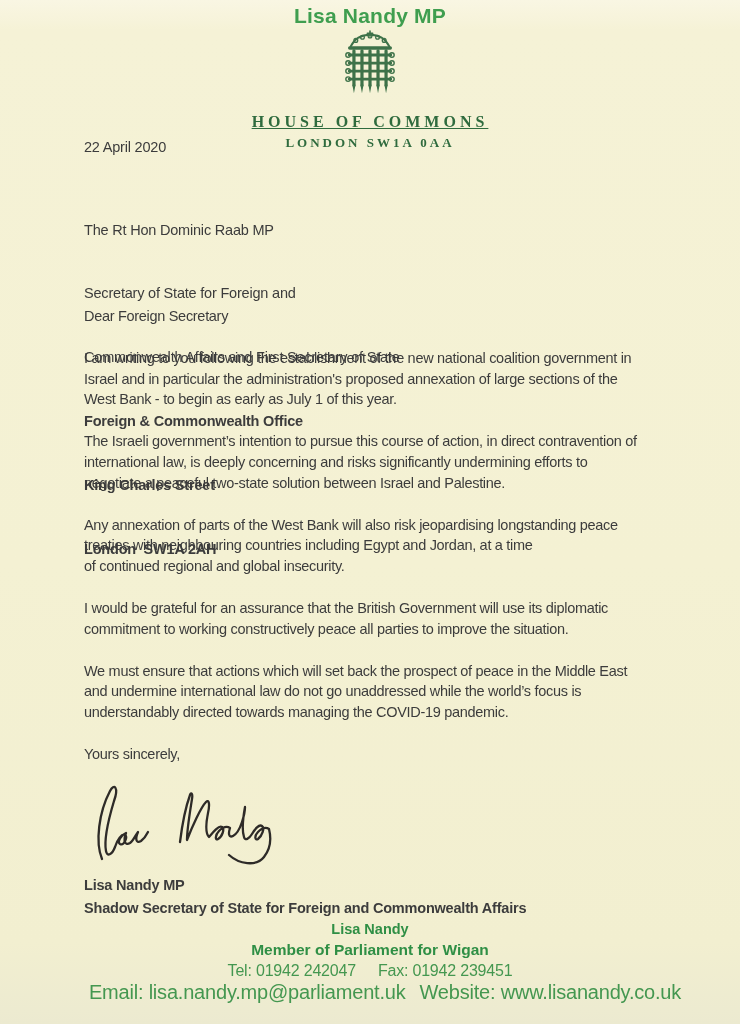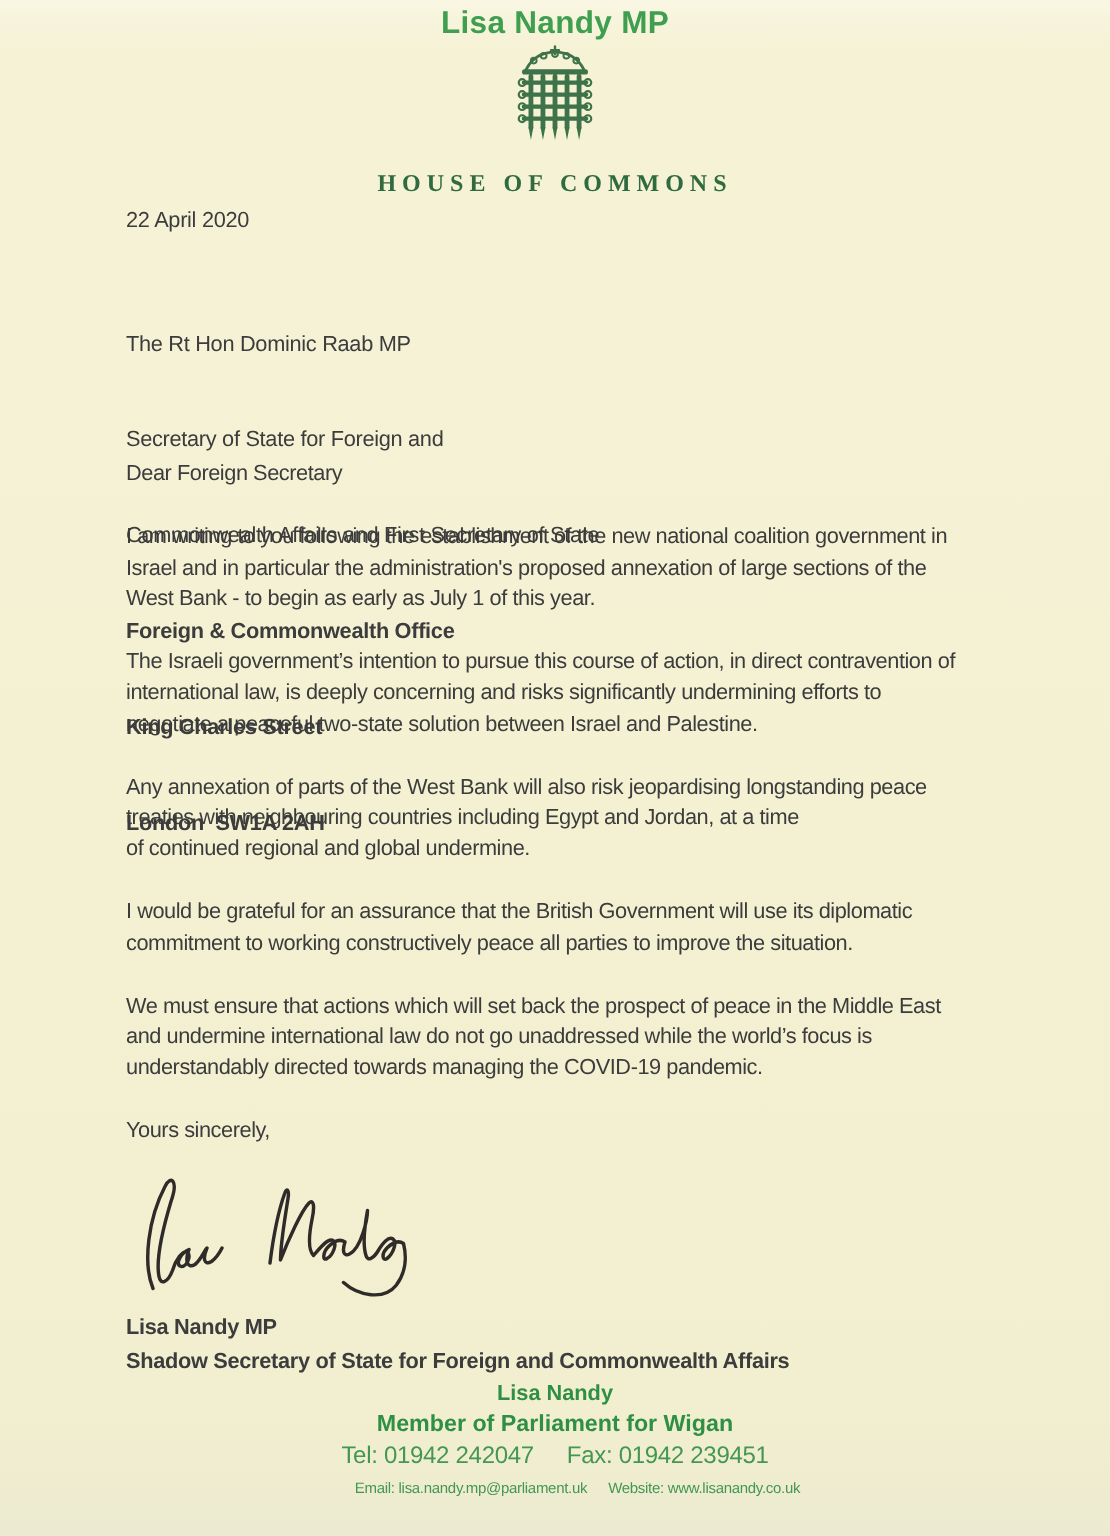--- a/index.html
+++ b/index.html
@@ -20,20 +20,21 @@
     color:#3f9e4f;
     letter-spacing:.2px;
   }
   .crest{margin-top:2px;}
   .hoc-name{
     margin-top:11px;
     font-family:"Liberation Serif","DejaVu Serif",serif;
     font-size:16px;font-weight:600;
     letter-spacing:4px;
     color:#2f6b3e;
+    text-decoration:underline;
   }
   .hoc-addr{
     margin-top:4px;
     font-family:"Liberation Serif","DejaVu Serif",serif;
     font-size:13px;font-weight:700;
     letter-spacing:3px;
     color:#2f6b3e;
   }
   
   .date{
@@ -57,21 +58,21 @@
   .signoff{
     position:absolute;left:84px;top:874px;
     font-size:14.5px;font-weight:700;line-height:23px;letter-spacing:-0.2px;
   }
   
   .footer{position:absolute;left:0;top:919px;width:100%;text-align:center;}
   .footer .f-name{font-size:14.5px;font-weight:700;color:#2f8f45;line-height:20px;}
   .footer .f-role{font-size:15.5px;font-weight:700;color:#2f8f45;line-height:21px;}
   .footer .f-contact{font-size:16px;color:#449750;line-height:22px;letter-spacing:-0.2px;}
   .footer .f-contact .gap{display:inline-block;width:22px;}
-  .footer .f-online{font-size:10px;color:#449750;line-height:21px;letter-spacing:-0.2px;padding-left:30px;}
+  .footer .f-online{font-size:20px;color:#449750;line-height:21px;letter-spacing:-0.2px;padding-left:30px;}
   .footer .f-online .gap{display:inline-block;width:14px;}
 </style>
 </head>
 <body>
 
 <div class="page">
 
   <div class="letterhead">
     <div class="mp-title">Lisa Nandy MP</div>
     <div class="crest">
@@ -101,20 +102,21 @@
           <circle cx="53.2" cy="26.5" r="2.4" stroke-width="1.5"></circle>
           <circle cx="53.2" cy="35" r="2.4" stroke-width="1.5"></circle>
           <circle cx="53.2" cy="43.5" r="2.4" stroke-width="1.5"></circle>
           <circle cx="53.2" cy="52" r="2.4" stroke-width="1.5"></circle>
         </g>
 
         <path fill="#3e7249" d="M11.3,58 h3.4 L13,67 Z M19.8,58 h3.4 L21.5,67 Z M28.3,58 h3.4 L30,67 Z M36.8,58 h3.4 L38.5,67 Z M45.3,58 h3.4 L47,67 Z"></path>
       </svg>
     </div>
     <div class="hoc-name">HOUSE OF COMMONS</div>
+    <div class="hoc-addr">LONDON SW1A 0AA</div>
   </div>
 
   <div class="date">22 April 2020</div>
 
   <div class="recipient">
     <div>The Rt Hon Dominic Raab MP</div>
     <div>Secretary of State for Foreign and</div>
     <div>Commonwealth Affairs and First Secretary of State</div>
     <div class="semi">Foreign &amp; Commonwealth Office</div>
     <div class="semi">King Charles Street</div>
@@ -132,21 +134,21 @@
 
     <div class="para">
       <div>The Israeli government’s intention to pursue this course of action, in direct contravention of</div>
       <div>international law, is deeply concerning and risks significantly undermining efforts to</div>
       <div>negotiate a peaceful two-state solution between Israel and Palestine.</div>
     </div>
 
     <div class="para">
       <div>Any annexation of parts of the West Bank will also risk jeopardising longstanding peace</div>
       <div>treaties with neighbouring countries including Egypt and Jordan, at a time</div>
-      <div>of continued regional and global undermine.</div>
+      <div>of continued regional and global insecurity.</div>
     </div>
 
     <div class="para">
       <div>I would be grateful for an assurance that the British Government will use its diplomatic</div>
       <div>commitment to working constructively peace all parties to improve the situation.</div>
     </div>
 
     <div class="para">
       <div>We must ensure that actions which will set back the prospect of peace in the Middle East</div>
       <div>and undermine international law do not go unaddressed while the world’s focus is</div>

